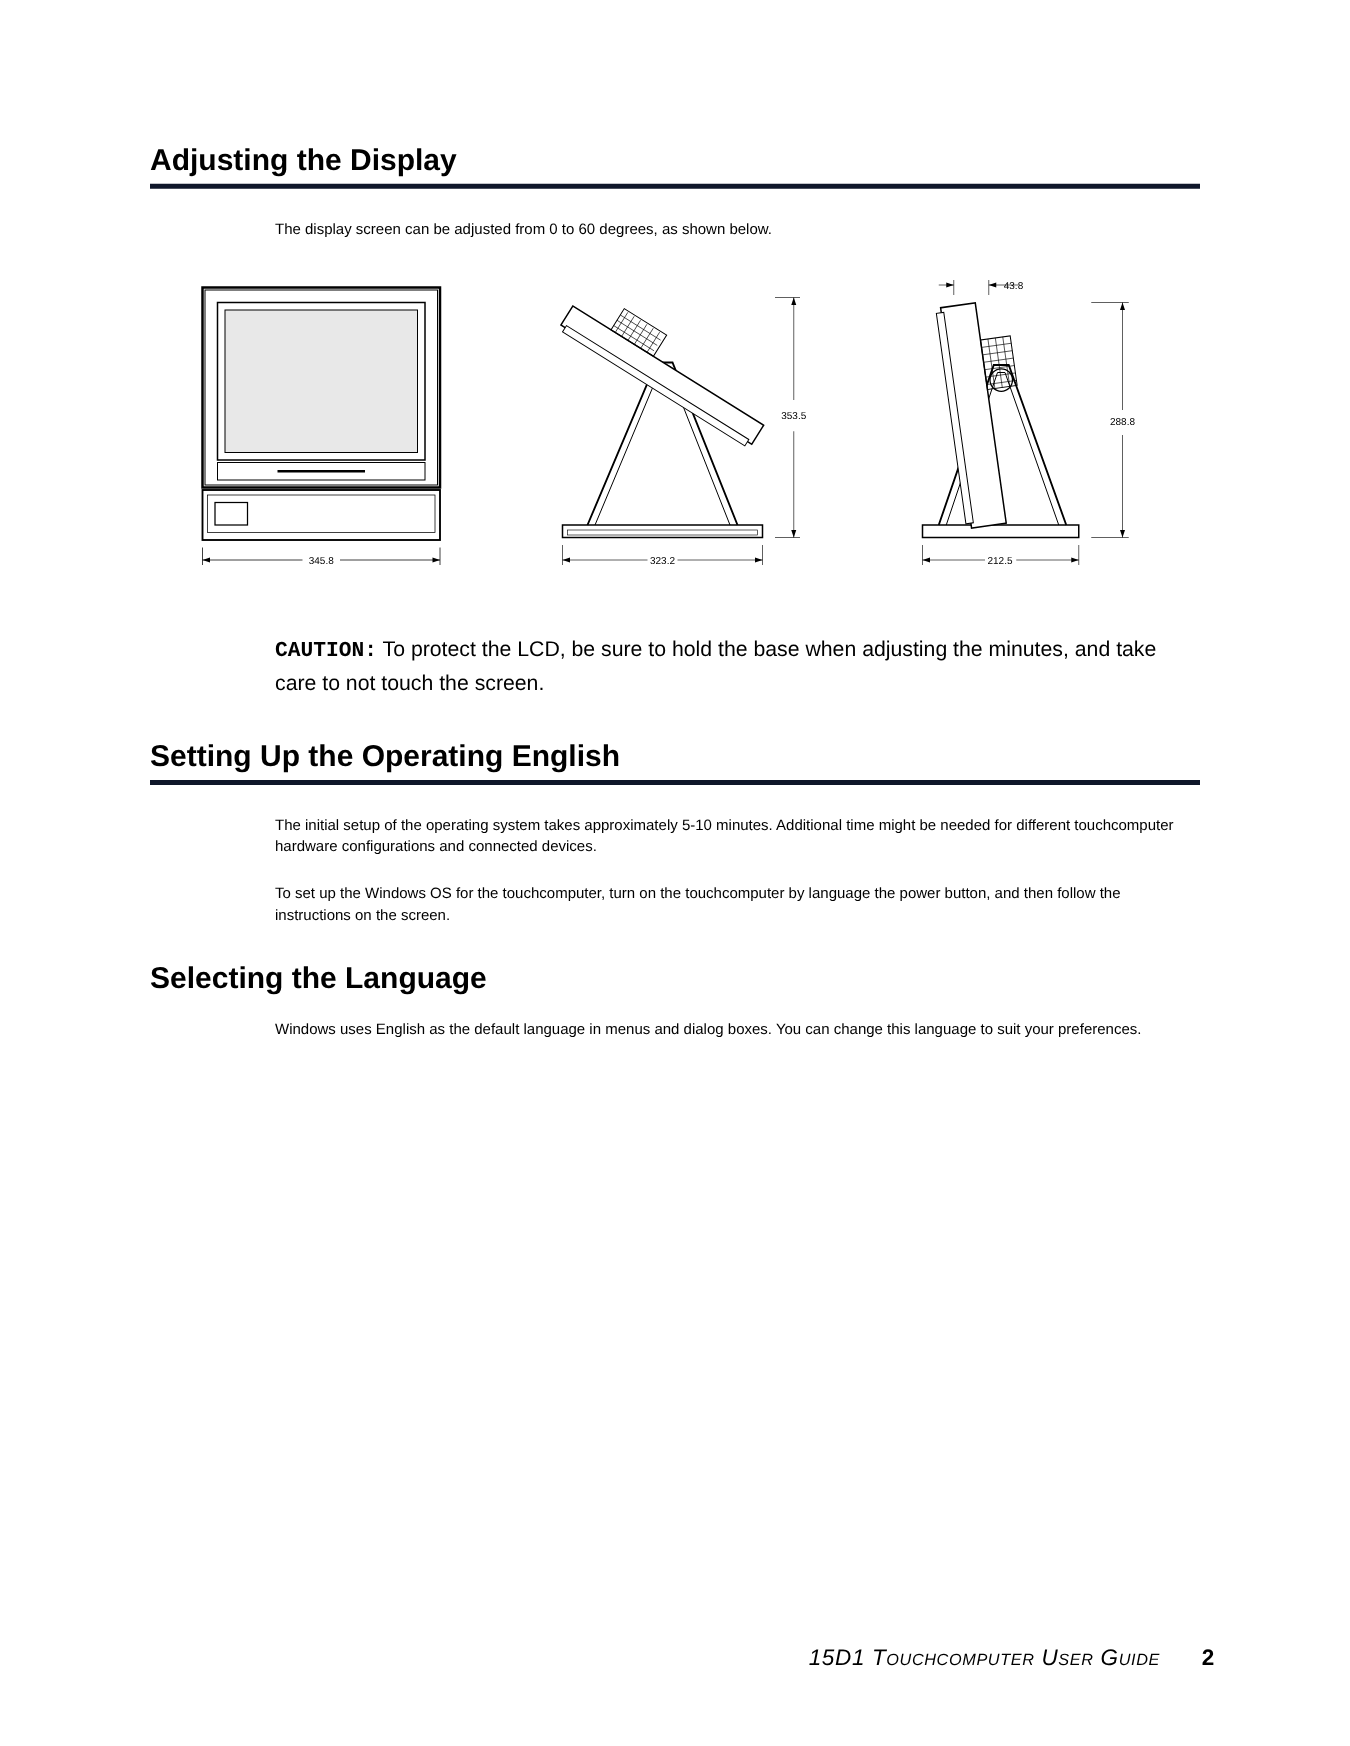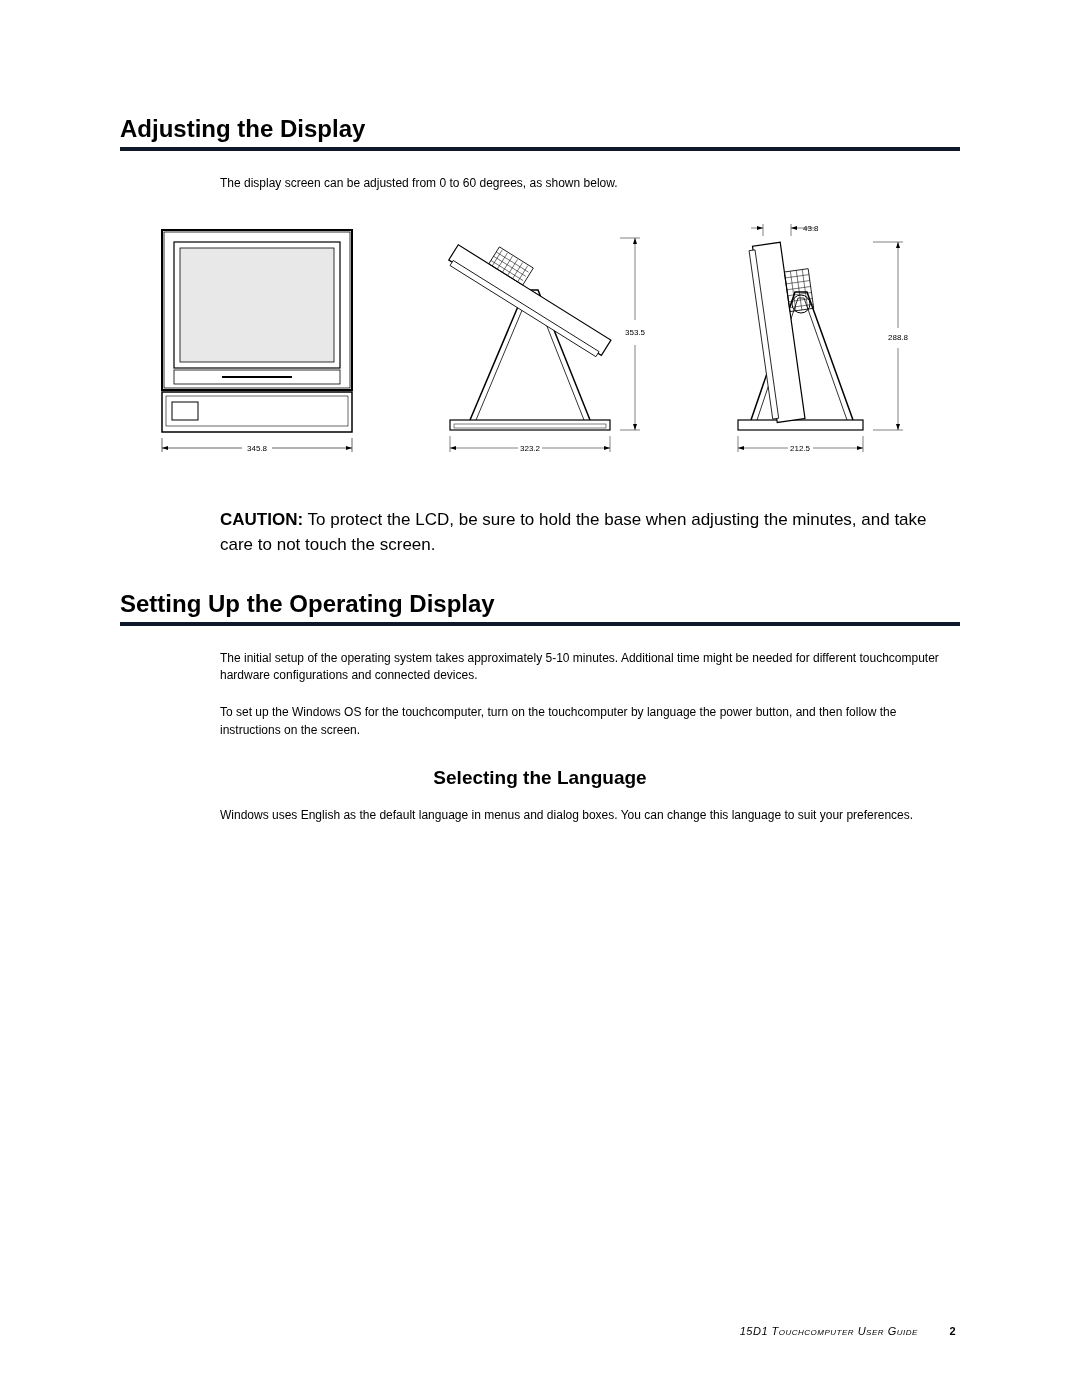--- a/index.html
+++ b/index.html
@@ -24,46 +24,45 @@
     line-height: 1.45;
     margin-left: 100px;
     margin-bottom: 20px;
   }
   .body-text-full {
     font-size: 17px;
     line-height: 1.45;
     margin-left: 100px;
     margin-bottom: 20px;
   }
-  .caution-label { font-weight: bold; }
+  .caution-label { font-weight: bold; font-family: Liberation Mono, monospace; }
   .sub-heading {
-    font-size: 19px;
+    font-size: 24px;
     font-weight: bold;
     margin-bottom: 18px;
     margin-top: 28px;
-    text-align: center;
   }
   .figure-row {
     display: flex;
     justify-content: space-between;
     align-items: flex-end;
     margin: 28px 0 32px 0;
     gap: 10px;
   }
   .figure-cell {
     flex: 1;
     display: flex;
     justify-content: center;
   }
   svg { display: block; }
   .footer {
     position: absolute;
     bottom: 60px;
-    right: 124px;
-    font-size: 11px;
+    right: 108px;
+    font-size: 18px;
     font-style: italic;
     font-variant: small-caps;
     letter-spacing: 0.5px;
   }
   .footer .page-num {
     font-weight: bold;
     font-style: normal;
     margin-left: 28px;
     font-variant: normal;
   }
@@ -216,21 +215,21 @@
 </div>
 
 <div class="spacer-after-fig"></div>
 
 <p class="body-text-full">
   <span class="caution-label">CAUTION:</span><span>  To protect the LCD, be sure to hold the base when adjusting the minutes, and take care to not touch the screen.</span>
 </p>
 
 <div class="section-gap"></div>
 
-<h2 class="section-heading">Setting Up the Operating Display</h2>
+<h2 class="section-heading">Setting Up the Operating English</h2>
 
 <p class="body-text">The initial setup of the operating system takes approximately 5-10 minutes. Additional time might be needed for different touchcomputer hardware configurations and connected devices.</p>
 
 <p class="body-text">To set up the Windows OS for the touchcomputer, turn on the touchcomputer by language the power button, and then follow the instructions on the screen.</p>
 
 <h3 class="sub-heading">Selecting the Language</h3>
 
 <p class="body-text">Windows uses English as the default language in menus and dialog boxes. You can change this language to suit your preferences.</p>
 
 <div class="footer">

